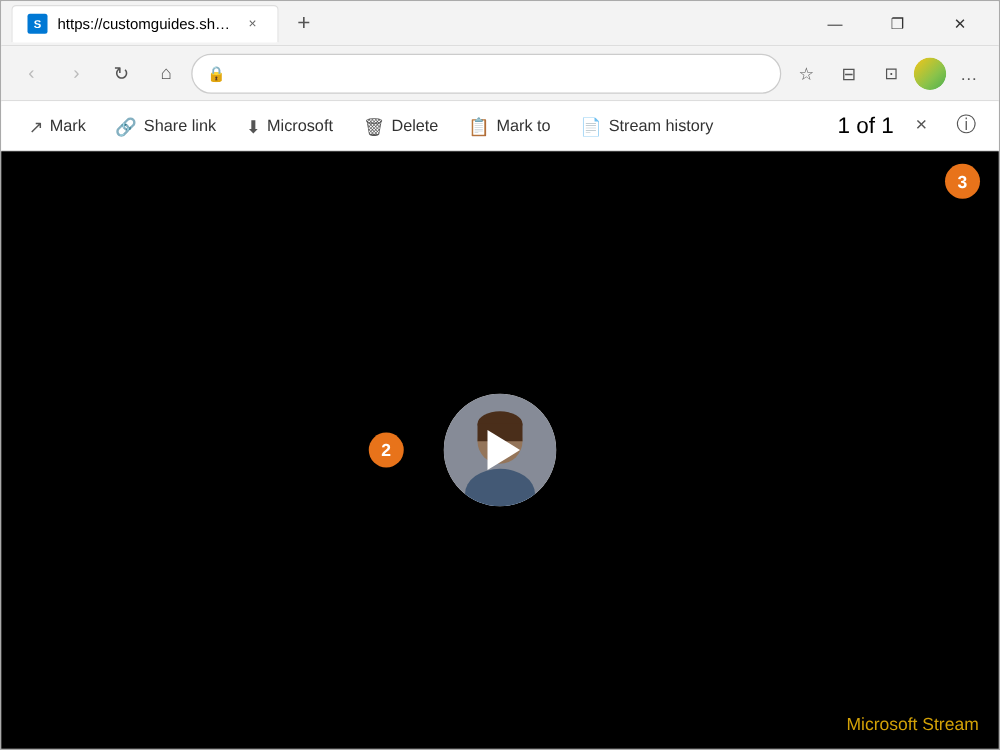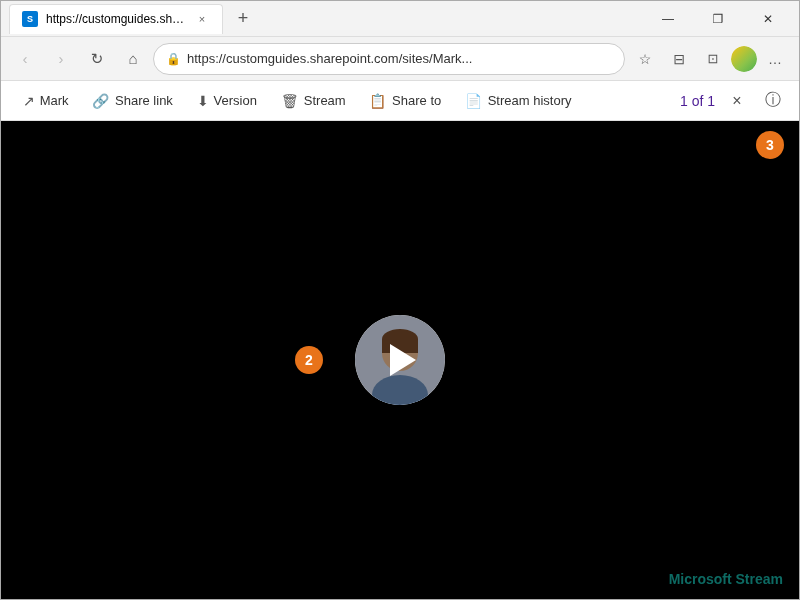--- a/index.html
+++ b/index.html
@@ -28,27 +28,27 @@
     .address-text { flex: 1; font-size: 13px; color: #333; white-space: nowrap; overflow: hidden; text-overflow: ellipsis; }
     .nav-right-icons { display: flex; align-items: center; gap: 2px; }
     .nav-icon-btn { width: 32px; height: 32px; border: none; background: transparent; border-radius: 50%; cursor: pointer; font-size: 14px; color: #555; display: flex; align-items: center; justify-content: center; }
 
     
     .toolbar { height: 40px; background: #fff; display: flex; align-items: center; padding: 0 12px; gap: 4px; border-bottom: 1px solid #e0e0e0; }
     .toolbar-btn { display: flex; align-items: center; gap: 5px; padding: 5px 10px; border: none; background: transparent; cursor: pointer; font-size: 13px; color: #333; border-radius: 4px; }
     .toolbar-btn .icon { font-size: 14px; color: #555; }
     .toolbar-separator { flex: 1; }
     .toolbar-right { display: flex; align-items: center; gap: 8px; }
-    .page-count { font-size: 14px; color: #4c1d95; font-weight: 400; }
+    .page-count { font-size: 18px; color: #000000; font-weight: 400; }
     .close-btn { width: 28px; height: 28px; border: none; background: transparent; cursor: pointer; font-size: 16px; color: #555; display: flex; align-items: center; justify-content: center; border-radius: 50%; }
     .info-btn { width: 28px; height: 28px; border: none; background: transparent; cursor: pointer; font-size: 16px; color: #555; display: flex; align-items: center; justify-content: center; border-radius: 50%; }
 
     
     .content-area { flex: 1; background: #000; position: relative; display: flex; align-items: center; justify-content: center; }
-    .microsoft-stream-label { position: absolute; bottom: 12px; right: 16px; color: #0f766e; font-size: 14px; font-weight: 700; opacity: 0.9; }
+    .microsoft-stream-label { position: absolute; bottom: 12px; right: 16px; color: #eab308; font-size: 14px; font-weight: 400; opacity: 0.9; }
 
     
     .video-container { position: relative; display: flex; align-items: center; justify-content: center; }
     .video-circle { width: 90px; height: 90px; border-radius: 50%; background: #ccc; overflow: hidden; position: relative; display: flex; align-items: center; justify-content: center; }
     .play-overlay { position: absolute; width: 90px; height: 90px; border-radius: 50%; background: rgba(0,0,0,0.3); display: flex; align-items: center; justify-content: center; cursor: pointer; }
     .play-triangle { width: 0; height: 0; border-top: 16px solid transparent; border-bottom: 16px solid transparent; border-left: 26px solid white; margin-left: 5px; }
 
     
     .badge { position: absolute; width: 28px; height: 28px; border-radius: 50%; background: #e8731a; color: white; font-size: 14px; font-weight: bold; display: flex; align-items: center; justify-content: center; box-shadow: 0 2px 6px rgba(0,0,0,0.3); }
     .badge-2 { left: -60px; top: 50%; transform: translateY(-50%); }
@@ -80,21 +80,20 @@
     </div>
   </div>
 
   <div class="nav-bar">
     <button class="nav-btn disabled">‹</button>
     <button class="nav-btn disabled">›</button>
     <button class="nav-btn">↻</button>
     <button class="nav-btn">⌂</button>
     <div class="address-bar">
       <span class="lock-icon">🔒</span>
-      <span class="address-text">https://customguides.sharepoint.com/sites/Mark...</span>
     </div>
     <div class="nav-right-icons">
       <button class="nav-icon-btn">☆</button>
       <button class="nav-icon-btn">⊟</button>
       <button class="nav-icon-btn">
         <span style="font-size:13px;">⊡</span>
       </button>
       <div class="edge-avatar">
         <div class="avatar-inner"></div>
       </div>
@@ -106,29 +105,29 @@
     <button class="toolbar-btn">
       <span class="icon">↗</span>
       <span>Mark</span>
     </button>
     <button class="toolbar-btn">
       <span class="icon">🔗</span>
       <span>Share link</span>
     </button>
     <button class="toolbar-btn">
       <span class="icon">⬇</span>
-      <span>Version</span>
+      <span>Microsoft</span>
     </button>
     <button class="toolbar-btn">
       <span class="icon">🗑</span>
-      <span>Stream</span>
+      <span>Delete</span>
     </button>
     <button class="toolbar-btn">
       <span class="icon">📋</span>
-      <span>Share to</span>
+      <span>Mark to</span>
     </button>
     <button class="toolbar-btn">
       <span class="icon">📄</span>
       <span>Stream history</span>
     </button>
     <div class="toolbar-separator"></div>
     <div class="toolbar-right">
       <span class="page-count">1 of 1</span>
       <button class="close-btn">×</button>
       <button class="info-btn">ⓘ</button>

